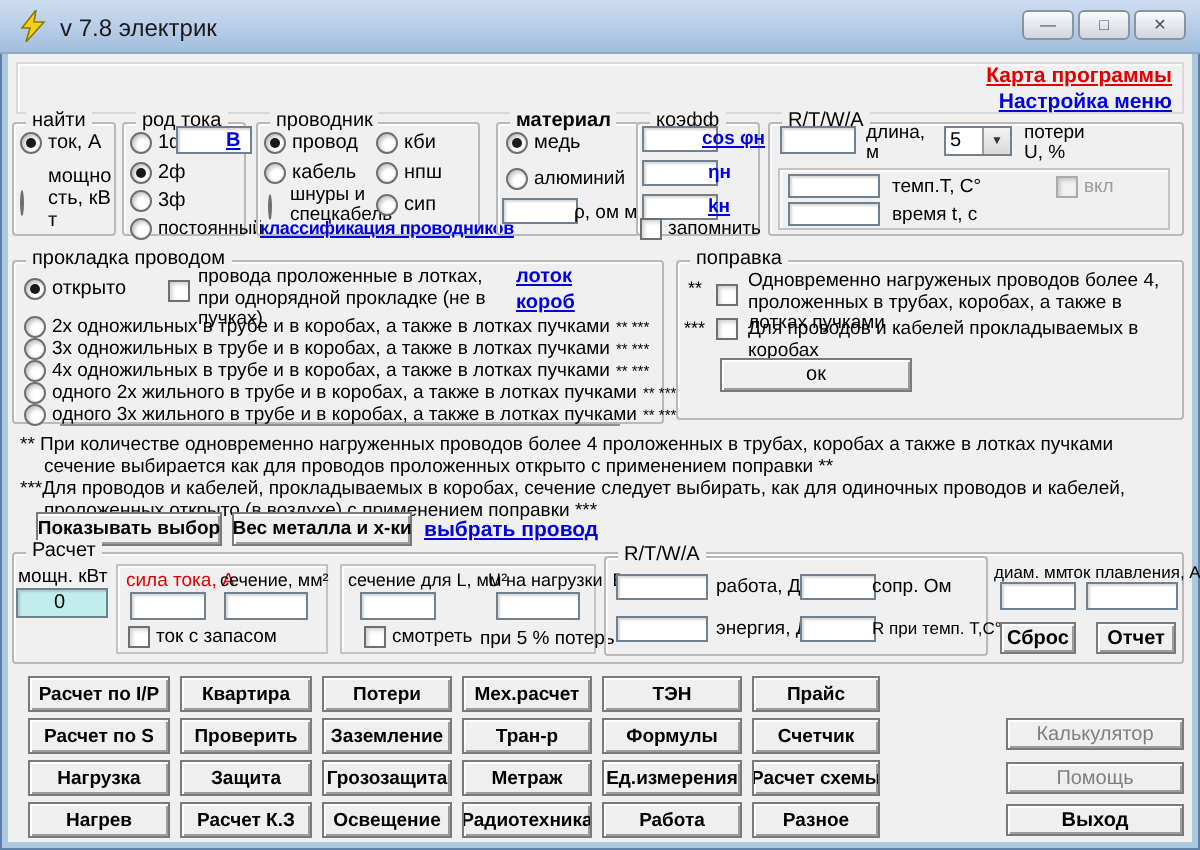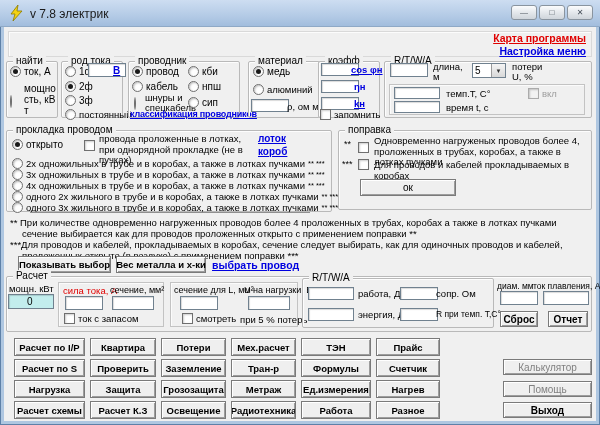--- a/index.html
+++ b/index.html
@@ -163,21 +163,21 @@
     <span class="rb"></span>
     <span>нпш</span>
   </div>
   <div class="row" style="left:188px; top:97px;">
     <span class="rb"></span>
     <span>сип</span>
   </div>
   <a class="lnk abs" style="left:130px; top:109px; font-size:9px; letter-spacing:-0.2px;">классификация проводников</a>
 
   
-  <div class="g" style="left:248px; top:61px; width:72px; height:57px;">
+  <div class="g" style="left:248px; top:61px; width:72px; height:57px;font-weight:bold;">
     <span class="lg">материал</span>
   </div>
   <div class="row" style="left:253px; top:66px;">
     <span class="rb on"></span>
     <span>медь</span>
   </div>
   <div class="row" style="left:253px; top:84px; font-size:9.5px;">
     <span class="rb"></span>
     <span>алюминий</span>
   </div>
@@ -340,22 +340,22 @@
     <div class="gbtn">Проверить</div>
     <div class="gbtn">Заземление</div>
     <div class="gbtn">Тран-р</div>
     <div class="gbtn">Формулы</div>
     <div class="gbtn">Счетчик</div>
     <div class="gbtn">Нагрузка</div>
     <div class="gbtn">Защита</div>
     <div class="gbtn">Грозозащита</div>
     <div class="gbtn">Метраж</div>
     <div class="gbtn">Ед.измерения</div>
+    <div class="gbtn">Расчет схемы</div>
     <div class="gbtn">Нагрев</div>
-    <div class="gbtn">Расчет схемы</div>
     <div class="gbtn">Расчет К.З</div>
     <div class="gbtn">Освещение</div>
     <div class="gbtn">Радиотехника</div>
     <div class="gbtn">Работа</div>
     <div class="gbtn">Разное</div>
   </div>
 
   
   <div class="btn3d grey" style="left:503px; top:359px; width:89px; height:16px;">Калькулятор</div>
   <div class="btn3d grey" style="left:503px; top:381px; width:89px; height:16px;">Помощь</div>

